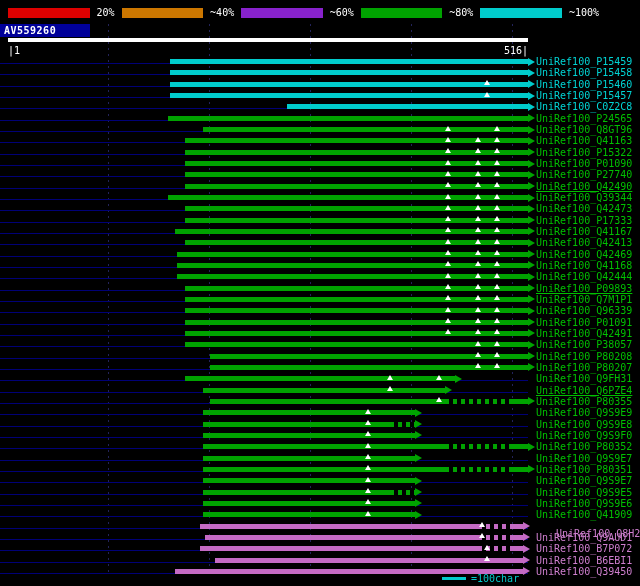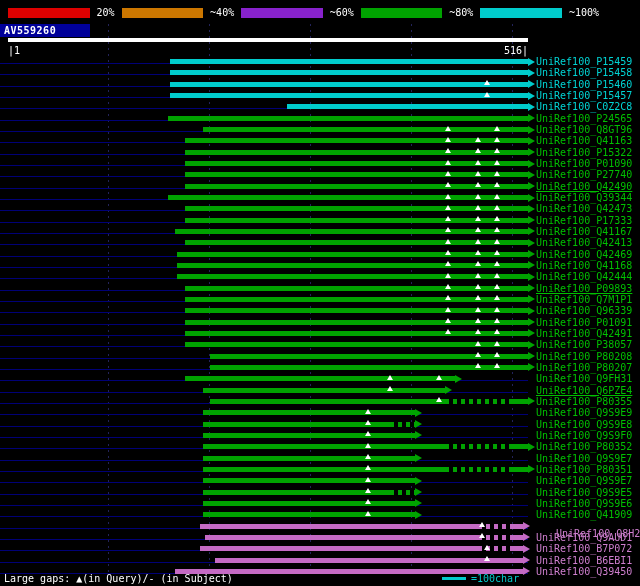--- a/index.html
+++ b/index.html
@@ -329,18 +329,17 @@
       <div class="bar" style="left: 215px; width: 308px; top: 557.5px; background: rgb(196, 106, 196);"></div>
       <div class="arrow" style="left: 523px; top: 556px; border-left: 7px solid rgb(196, 106, 196);"></div>
       <div class="gap-tri" style="left: 483.6px; top: 556px;"></div>
       <div class="hit-label" style="top: 555.5px; color: rgb(207, 127, 207);">UniRef100_B6EBI1</div>
       <div class="baseline" style="top: 572.9px; width: 528px;"></div>
       <div class="bar" style="left: 174.6px; width: 348.3px; top: 568.9px; background: rgb(196, 106, 196);"></div>
       <div class="arrow" style="left: 523px; top: 567.4px; border-left: 7px solid rgb(196, 106, 196);"></div>
       <div class="hit-label" style="top: 566.9px; color: rgb(207, 127, 207);">UniRef100_Q39450</div>
     </div>
 
-  <div id="footer-gaps">Large gaps: ▲(in Query)/- (in Subject)</div>
   <div id="footer-scale">
     <span class="swatch"></span>
     <span>=100char</span>
   </div>
 </div>
 
 </body></html>

